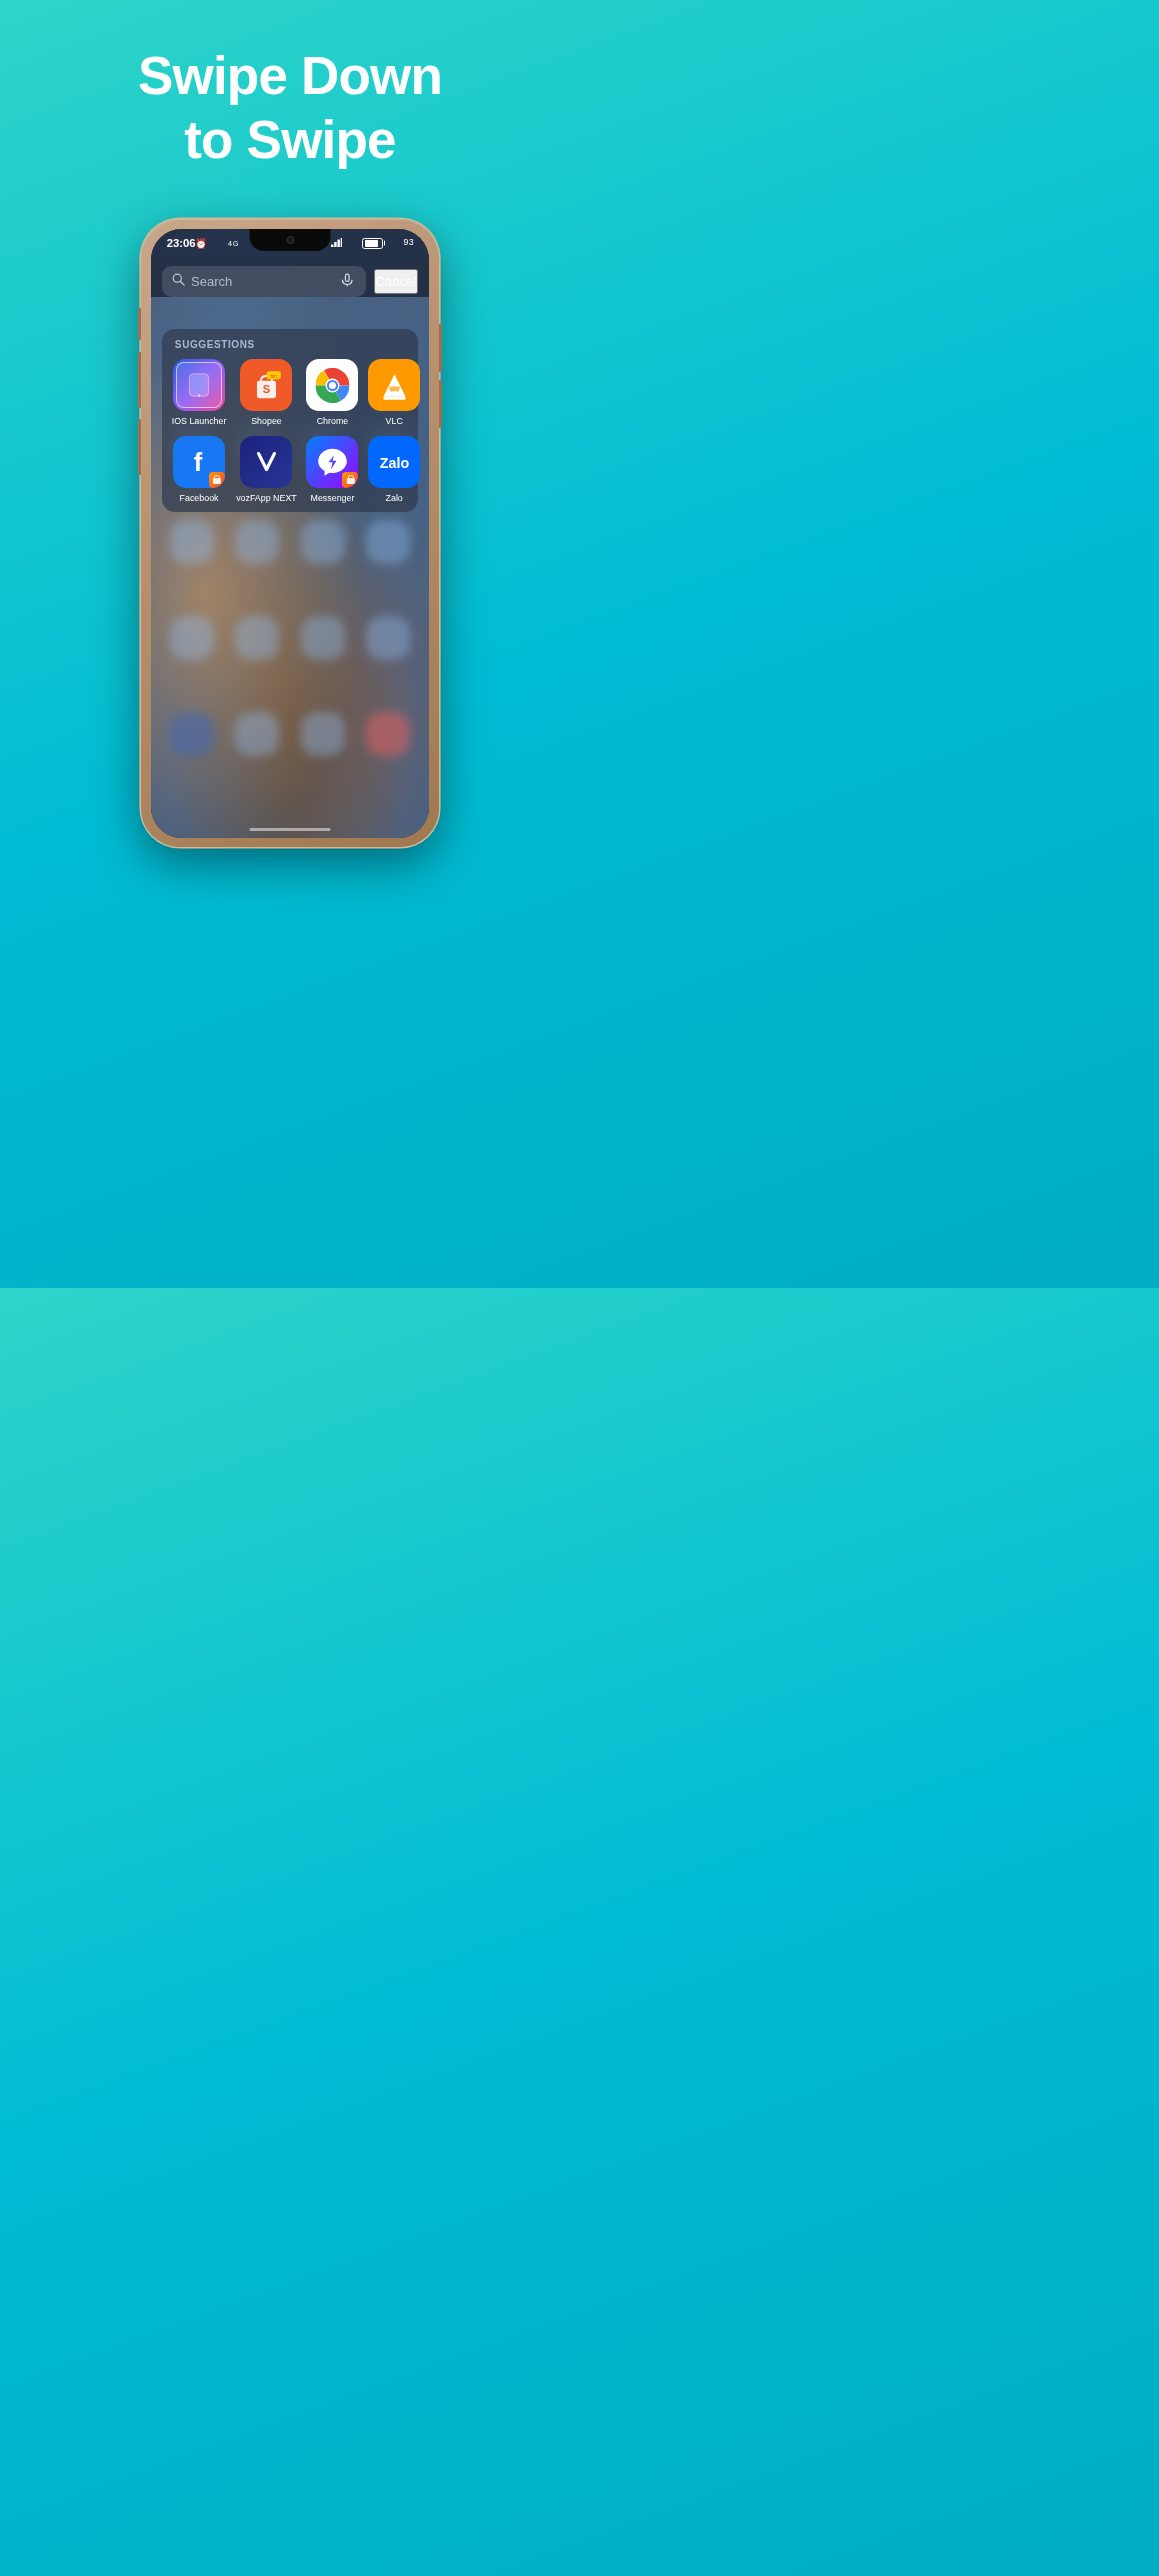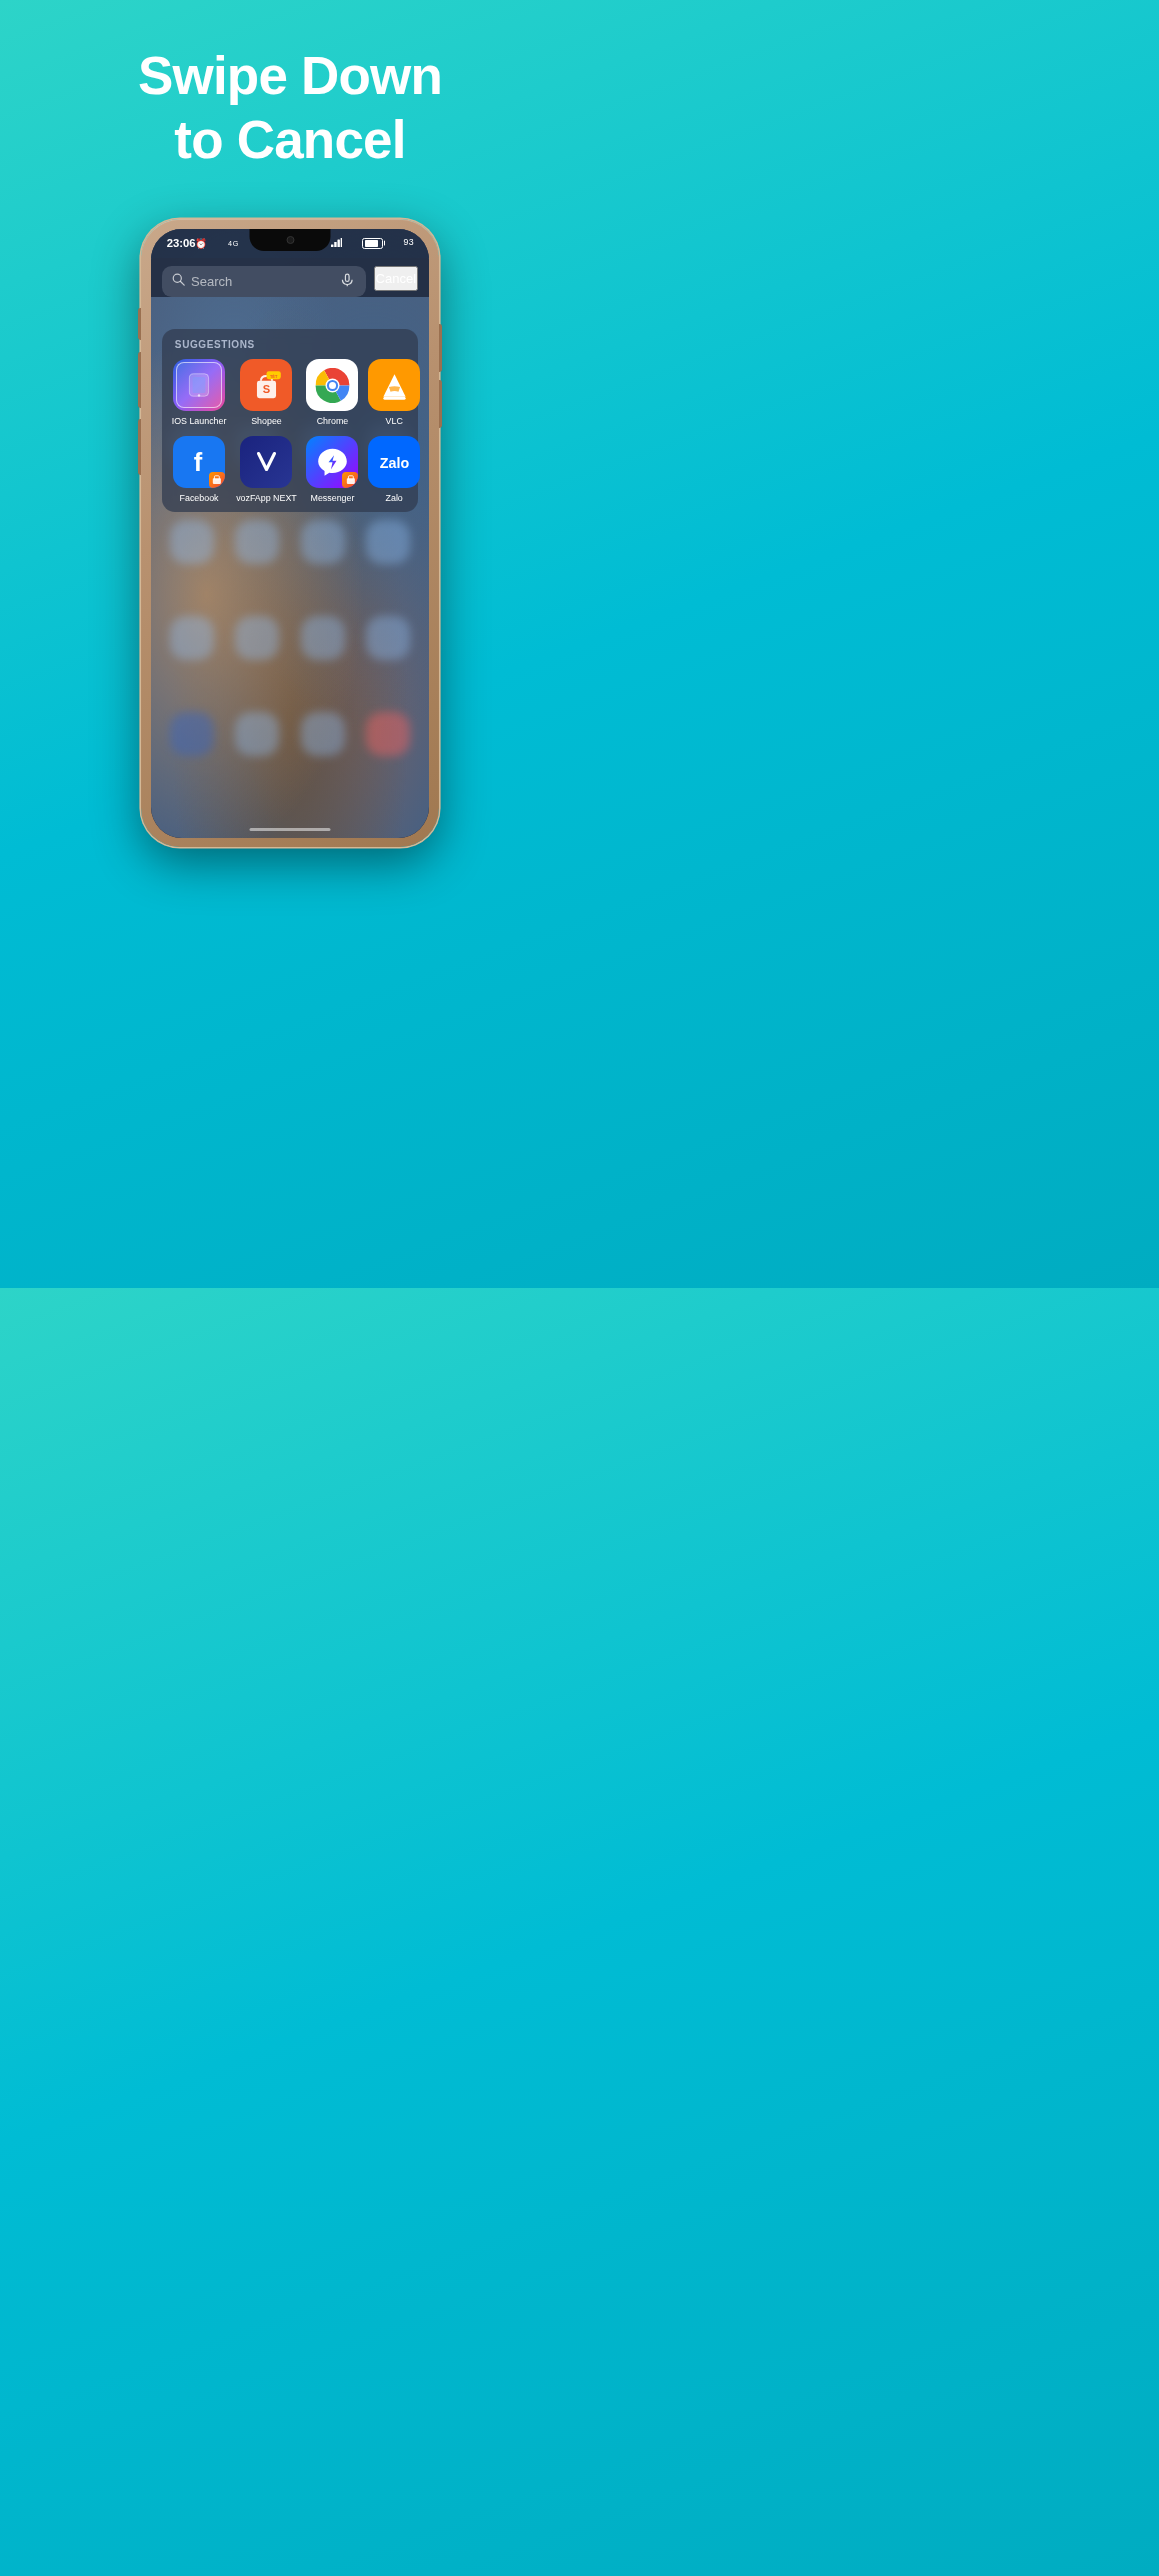--- a/index.html
+++ b/index.html
@@ -197,21 +197,21 @@
       top: 29px;
       left: 0; right: 0;
       background: rgba(30,40,60,0.85);
       backdrop-filter: blur(8px);
       z-index: 5;
       padding: 8px 11.3px 0;
     }
 
     .search-bar-row {
       display: flex;
-      align-items: flex-start;
+      align-items: center;
       gap: 8px;
     }
 
     .search-bar {
       flex: 1;
       background: rgba(80,90,110,0.7);
       border-radius: 9.7px;
       height: 31px;
       display: flex;
       align-items: center;
@@ -374,21 +374,21 @@
     }
 
     
     .chrome-svg { width: 35px; height: 35px; }
   </style>
 </head>
 <body>
 
 <div class="headline">
   <span>Swipe Down</span><br>
-  <span>to Cancel</span>
+  <span>to Swipe</span>
 </div>
 
 <div class="phone-wrapper">
 
   <div class="phone-shell">
     <div class="btn-right btn-right-1"></div>
     <div class="btn-right btn-right-2"></div>
     <div class="btn-left btn-left-1"></div>
     <div class="btn-left btn-left-2"></div>
     <div class="btn-left btn-left-3"></div>

